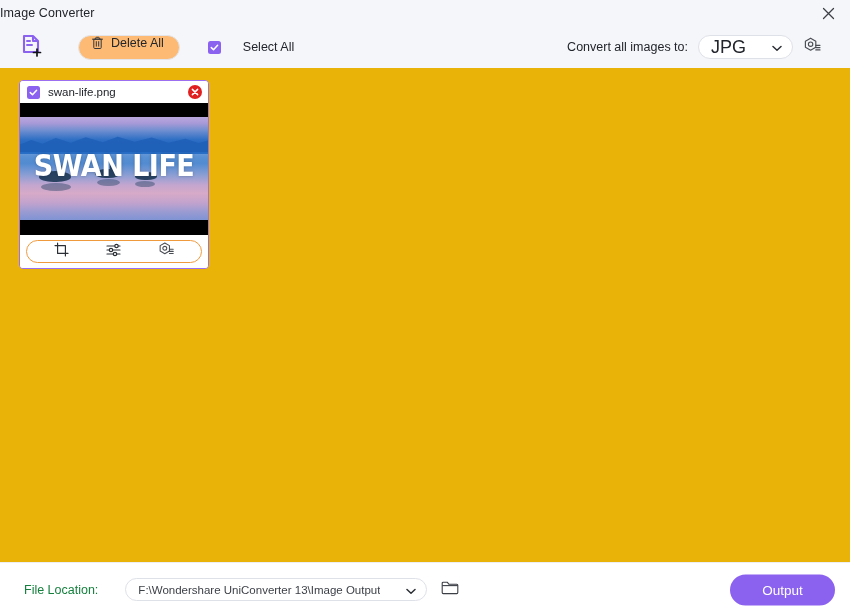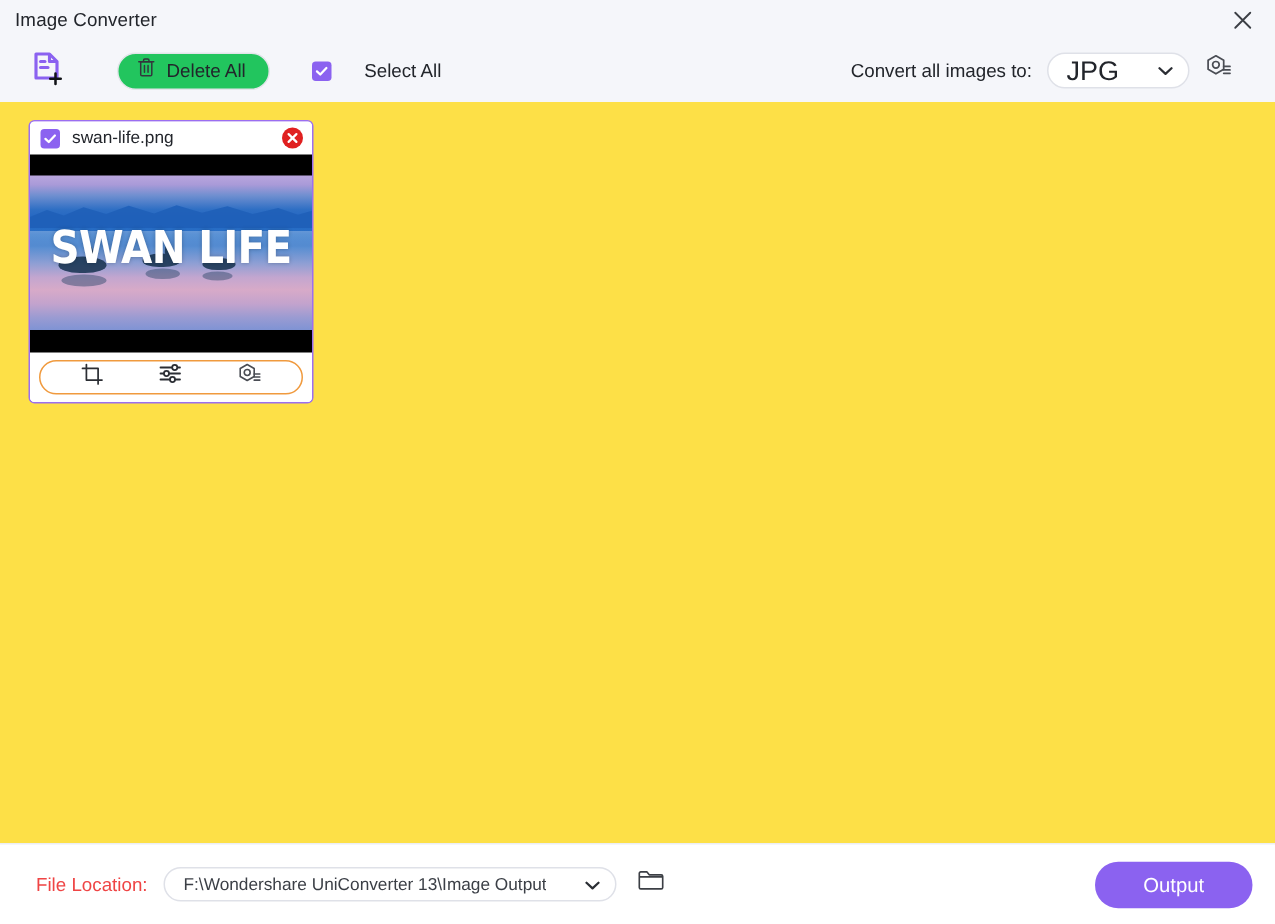--- a/index.html
+++ b/index.html
@@ -20,21 +20,20 @@
   .titlebar {
     position: relative;
     height: 26px;
     background: #f5f6fa;
     display: flex; align-items: center;
     flex: 0 0 26px;
   }
   .titlebar-title {
     font-size: 12.5px;
     color: #22252b;
-    padding-left: 10px;
     letter-spacing: .1px;
   }
   .win-close {
     position: absolute; right: 0; top: 0;
     width: 44px; height: 26px;
     display: flex; align-items: center; justify-content: center;
     cursor: pointer;
   }
   .win-close svg { display: block; }
 
@@ -50,24 +49,24 @@
   .addfile-btn {
     width: 38px; height: 30px;
     margin-left: 13px;
     display: flex; align-items: center; justify-content: center;
     cursor: pointer;
   }
   .delete-all-btn {
     margin-left: 27px;
     height: 25px;
     padding: 0 15px 0 12px;
-    background: #22c55e;
+    background: #fdba74;
     border: 1px solid #e3e5ea;
     border-radius: 13px;
-    display: flex; align-items: center; gap: 7px;
+    display: flex; gap: 7px;
     cursor: pointer;
   }
   .delete-all-btn .lbl {
     font-size: 12.5px; color: #22252b;
   }
   .select-all {
     margin-left: 28px;
     display: flex; align-items: center; gap: 22px;
     cursor: pointer;
   }
@@ -103,21 +102,21 @@
   .format-select .chev { position: absolute; right: 10px; top: 50%; transform: translateY(-50%); }
   .settings-icon-btn {
     width: 26px; height: 26px; margin-left: 6px;
     display: flex; align-items: center; justify-content: center;
     cursor: pointer;
   }
 
   
   .content {
     flex: 1 1 auto;
-    background: #fde047;
+    background: #eab308;
     position: relative;
     padding: 12px 0 0 19px;
   }
 
   
   .file-card {
     width: 190px;
     border: 1.5px solid #9b6ff0;
     border-radius: 4px;
     background: #ffffff;
@@ -257,21 +256,21 @@
   
   .bottombar {
     position: relative;
     flex: 0 0 54px;
     height: 54px;
     background: #ffffff;
     border-top: 1px solid #eceef3;
     display: flex; align-items: center;
     padding-left: 24px;
   }
-  .fileloc-label { font-size: 12.5px; color: #ef4444; margin-right: 11px; }
+  .fileloc-label { font-size: 12.5px; color: #15803d; margin-right: 27px; }
   .fileloc-select {
     width: 302px; height: 23px;
     background: #ffffff;
     border: 1px solid #dfe1e8;
     border-radius: 12px;
     display: flex; align-items: center;
     padding: 0 24px 0 12px;
     position: relative;
     cursor: pointer;
   }

